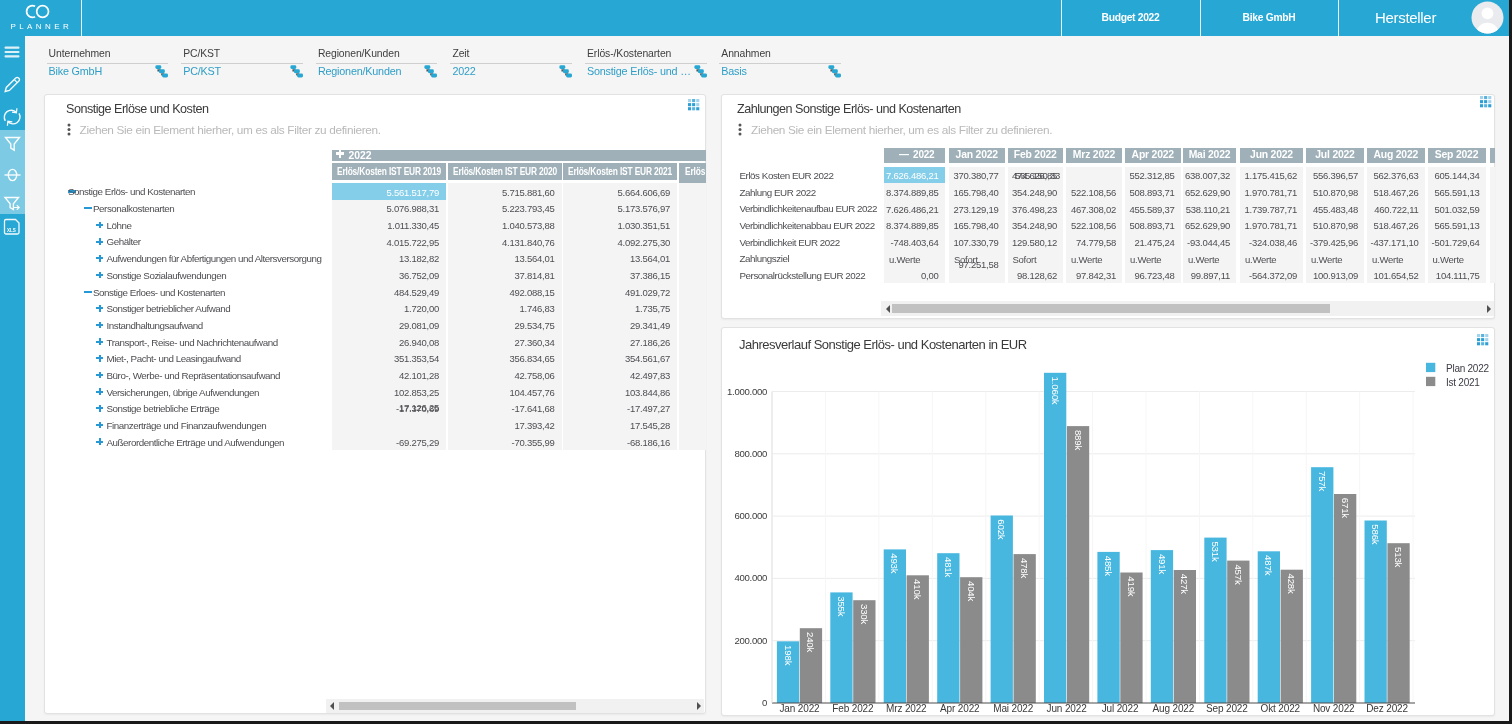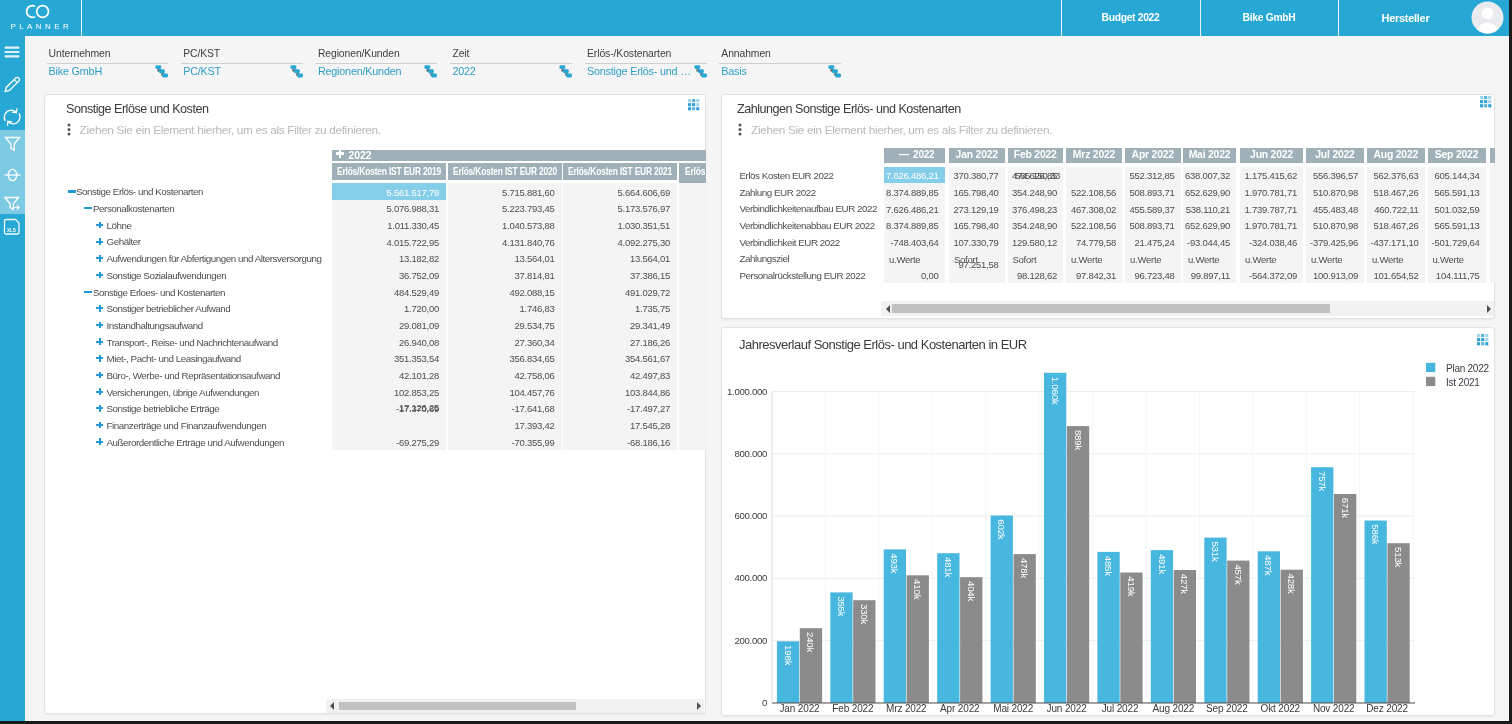--- a/index.html
+++ b/index.html
@@ -19,21 +19,21 @@
 <circle cx="42.6" cy="11.5" r="5.9"></circle>
 </g>
 <text x="10.5" y="29.3" fill="#fff" font-size="8" letter-spacing="3.4" font-family="Liberation Sans">PLANNER</text>
 </svg>
 <div class="a" style="left:81px;top:0;width:1px;height:36px;background:rgba(255,255,255,.9)"></div>
 <div class="a" style="left:1061px;top:0;width:1px;height:36px;background:rgba(255,255,255,.9)"></div>
 <div class="a" style="left:1199.5px;top:0;width:1px;height:36px;background:rgba(255,255,255,.9)"></div>
 <div class="a" style="left:1338px;top:0;width:1px;height:36px;background:rgba(255,255,255,.9)"></div>
 <div class="a" style="left:1060.5px;top:0;width:140px;height:36px;line-height:36px;text-align:center;color:#fff;font-size:10.3px;font-weight:bold;letter-spacing:-0.3px">Budget 2022</div>
 <div class="a" style="left:1199px;top:0;width:140px;height:36px;line-height:36px;text-align:center;color:#fff;font-size:10.3px;font-weight:bold;letter-spacing:-0.3px">Bike GmbH</div>
-<div class="a" style="left:1335.5px;top:0;width:140px;height:36px;line-height:36px;text-align:center;color:#fff;font-size:11px;font-weight:bold;letter-spacing:-0.3px">Hersteller</div>
+<div class="a" style="left:1335.5px;top:0;width:140px;height:36px;line-height:36px;text-align:center;color:#fff;font-size:15px;font-weight:normal;letter-spacing:-0.3px">Hersteller</div>
 <svg class="a" style="left:1471px;top:1px" width="33" height="33" viewBox="0 0 33 33">
 <defs>
       <clipPath id="avc">
         <circle cx="16.5" cy="16.5" r="16"></circle>
       </clipPath>
     </defs>
 <circle cx="16.5" cy="16.5" r="16" fill="#e9ebee"></circle>
 <g clip-path="url(#avc)">
 <circle cx="16.5" cy="12.3" r="5.9" fill="#fff"></circle>
 <path d="M 5.2 33 a 11.3 11.3 0 0 1 22.6 0 z" fill="#fff"></path>
@@ -205,21 +205,21 @@
     <span class="sq">Erlös/Kosten IST EUR 2021</span>
   </div>
 <div class="hdrc" style="left:678.5px;top:162.8px;width:27px;height:23px;line-height:17px">
     <span class="sql">Erlös</span>
   </div>
 <div class="a" style="left:332px;top:183.2px;width:114px;height:266.9px;background:#f4f4f5"></div>
 <div class="a" style="left:447.5px;top:183.2px;width:114px;height:266.9px;background:#f4f4f5"></div>
 <div class="a" style="left:563px;top:183.2px;width:114px;height:266.9px;background:#f4f4f5"></div>
 <div class="a" style="left:678.5px;top:183.2px;width:27px;height:266.9px;background:#f4f4f5"></div>
 <div class="a" style="left:68px;top:190.4px;width:7.8px;height:2.2px;background:#2598d6"></div>
-<div class="lbl" style="left:76px;top:186.4px">Sonstige Erlös- und Kostenarten</div>
+<div class="lbl" style="left:68px;top:186.4px">Sonstige Erlös- und Kostenarten</div>
 <div class="a" style="left:332px;top:183.2px;width:114px;height:16.68px;background:#85cee9"></div>
 <div class="num" style="left:336px;top:186.6px;width:103px;color:#fff;">5.561.517,79</div>
 <div class="num" style="left:451.5px;top:186.6px;width:103px;">5.715.881,60</div>
 <div class="num" style="left:567px;top:186.6px;width:103px;">5.664.606,69</div>
 <div class="a" style="left:84.3px;top:207.1px;width:7.8px;height:2.2px;background:#2598d6"></div>
 <div class="lbl" style="left:93px;top:203.1px">Personalkostenarten</div>
 <div class="num" style="left:336px;top:203.3px;width:103px;">5.076.988,31</div>
 <div class="num" style="left:451.5px;top:203.3px;width:103px;">5.223.793,45</div>
 <div class="num" style="left:567px;top:203.3px;width:103px;">5.173.576,97</div>
 <div class="a" style="left:96.3px;top:223.9px;width:6.8px;height:2px;background:#2598d6"></div>

